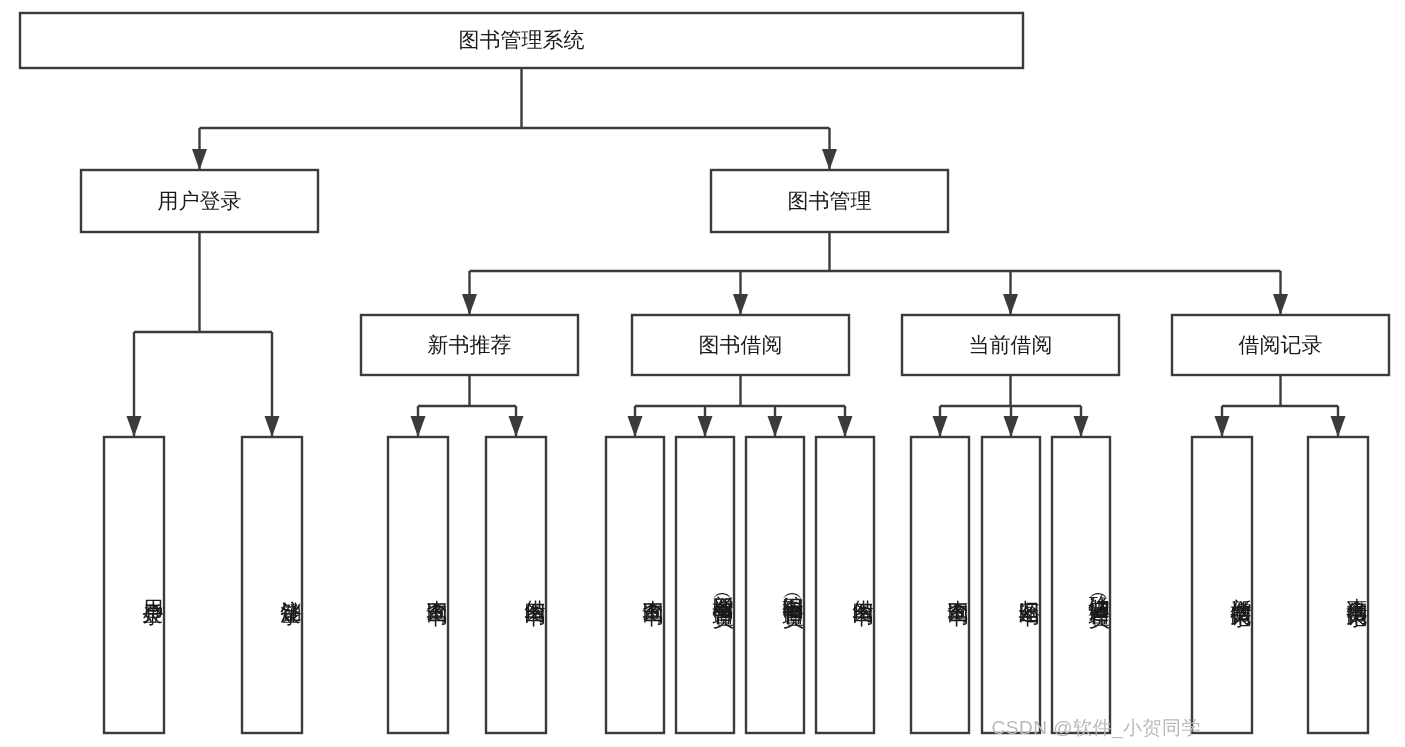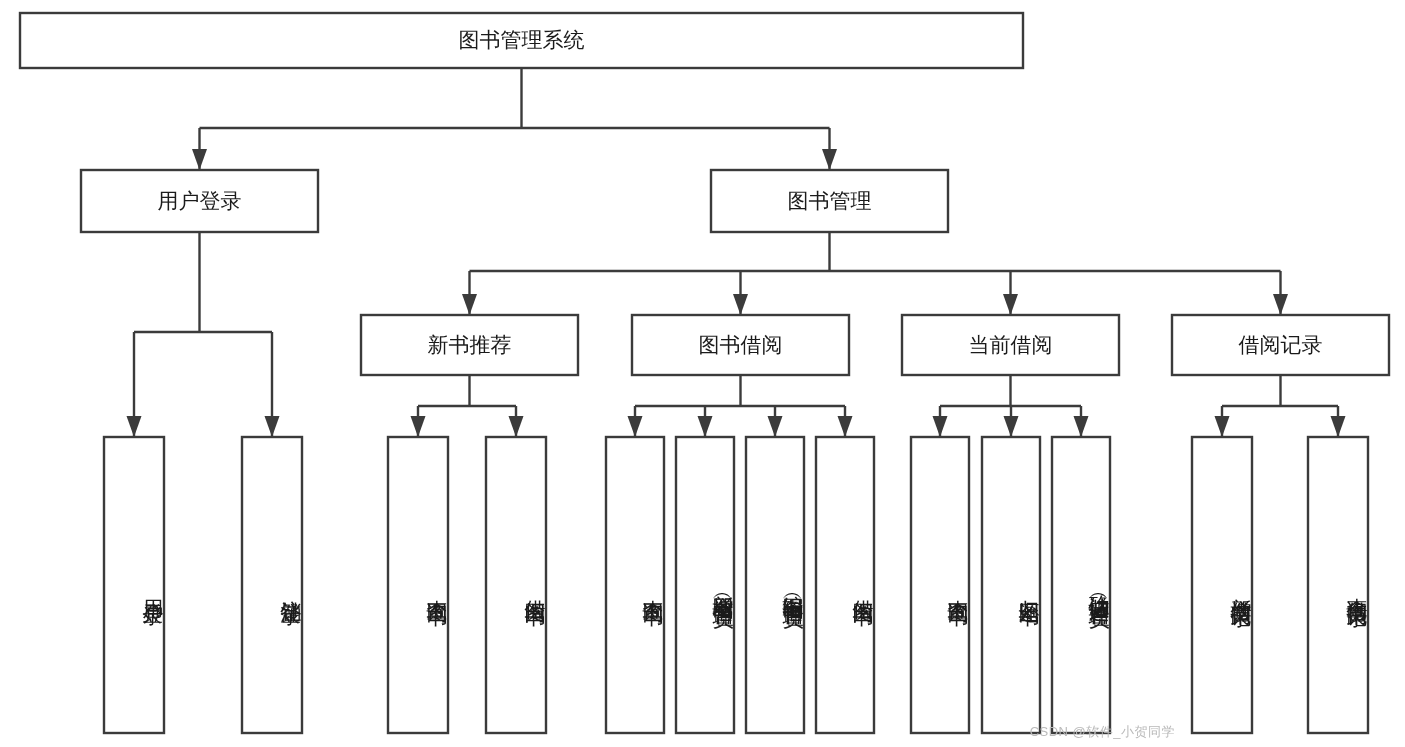--- a/index.html
+++ b/index.html
@@ -11,20 +11,21 @@
     width: 1405px;
     height: 747px;
     font-family: "Liberation Sans", "DejaVu Sans", sans-serif;
     overflow: hidden;
     position: relative;
   }
   #diagram-root {
     position: relative;
     width: 1183px;
     height: 747px;
+    padding-left: 26px;
   }
   svg#tree-svg {
     position: absolute;
     top: 0;
     left: 0;
     width: 1405px;
     height: 747px;
     display: block;
   }
   .node-box {
@@ -62,21 +63,21 @@
     align-items: flex-start;
     justify-content: center;
     white-space: nowrap;
     pointer-events: none;
   }
   .watermark {
     position: absolute;
     right: 8px;
     bottom: 6px;
     font-family: "Liberation Sans", "DejaVu Sans", sans-serif;
-    font-size: 13px;
+    font-size: 19px;
     color: #b9b9b9;
     letter-spacing: 0.5px;
     white-space: nowrap;
   }
 </style>
 </head>
 <body>
 
 <div id="diagram-root">
 

